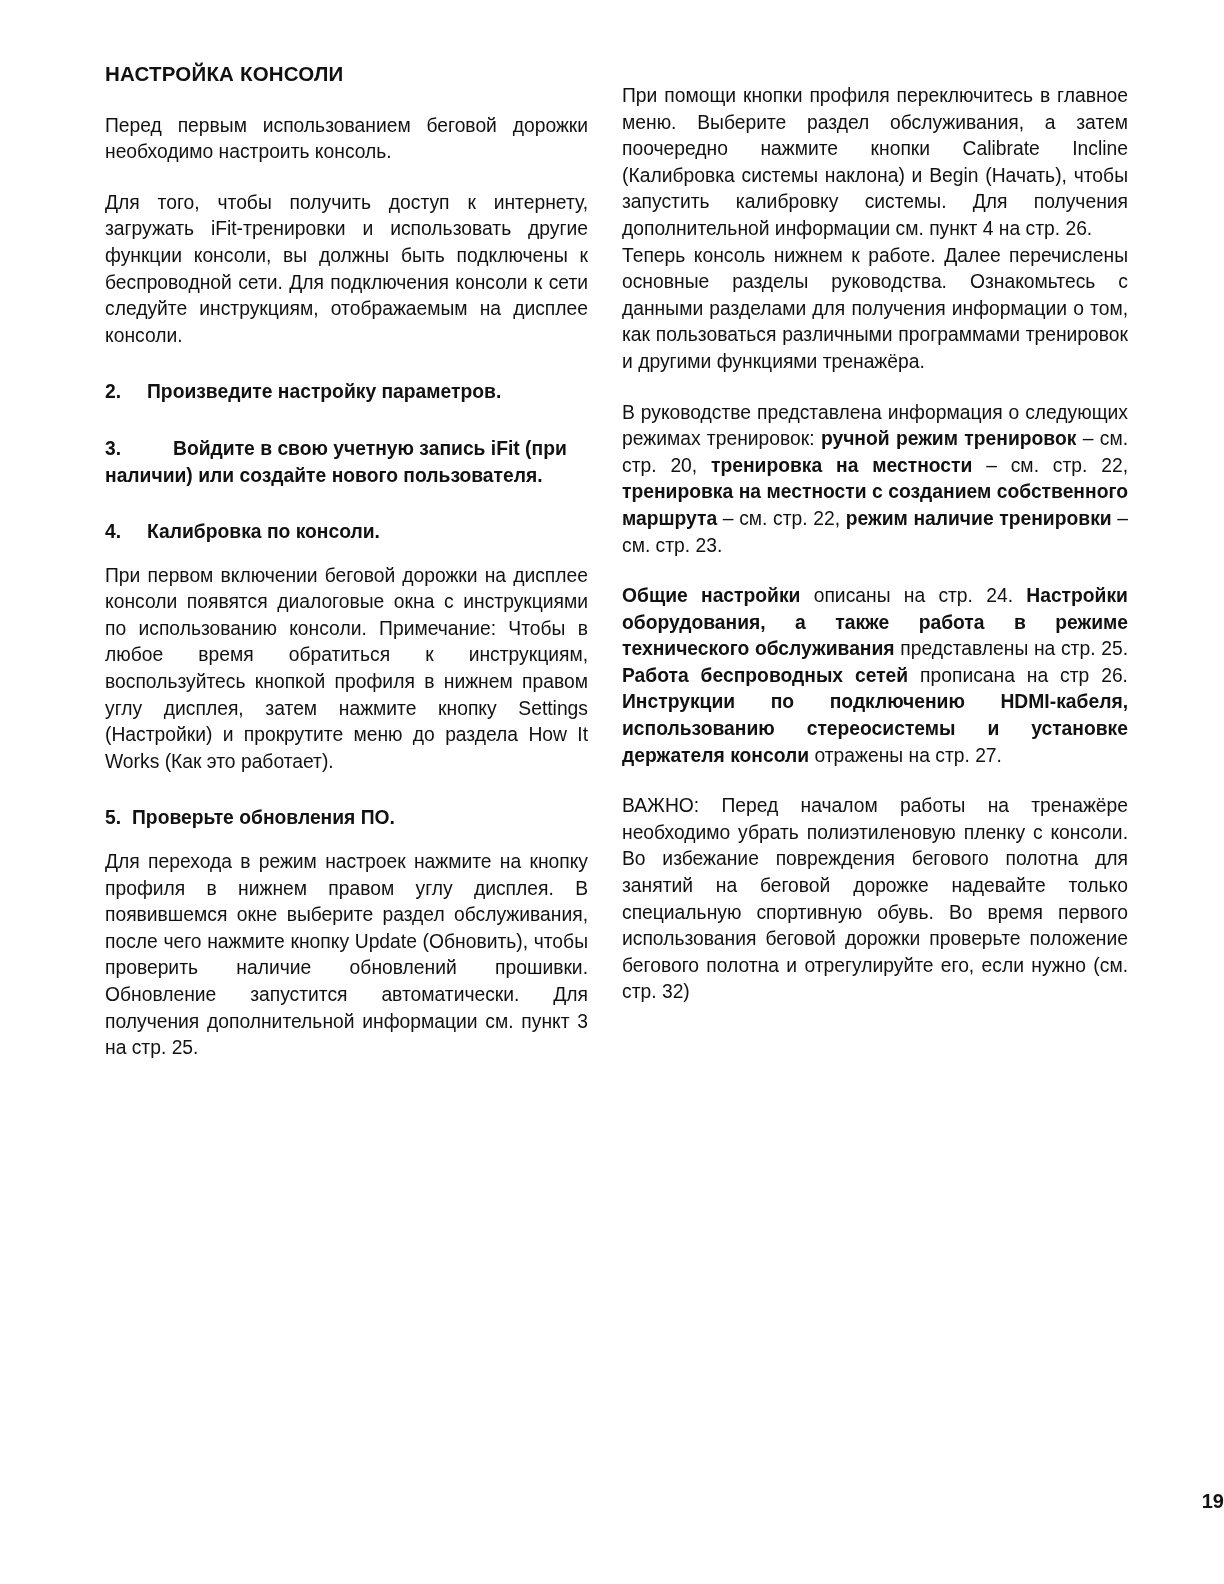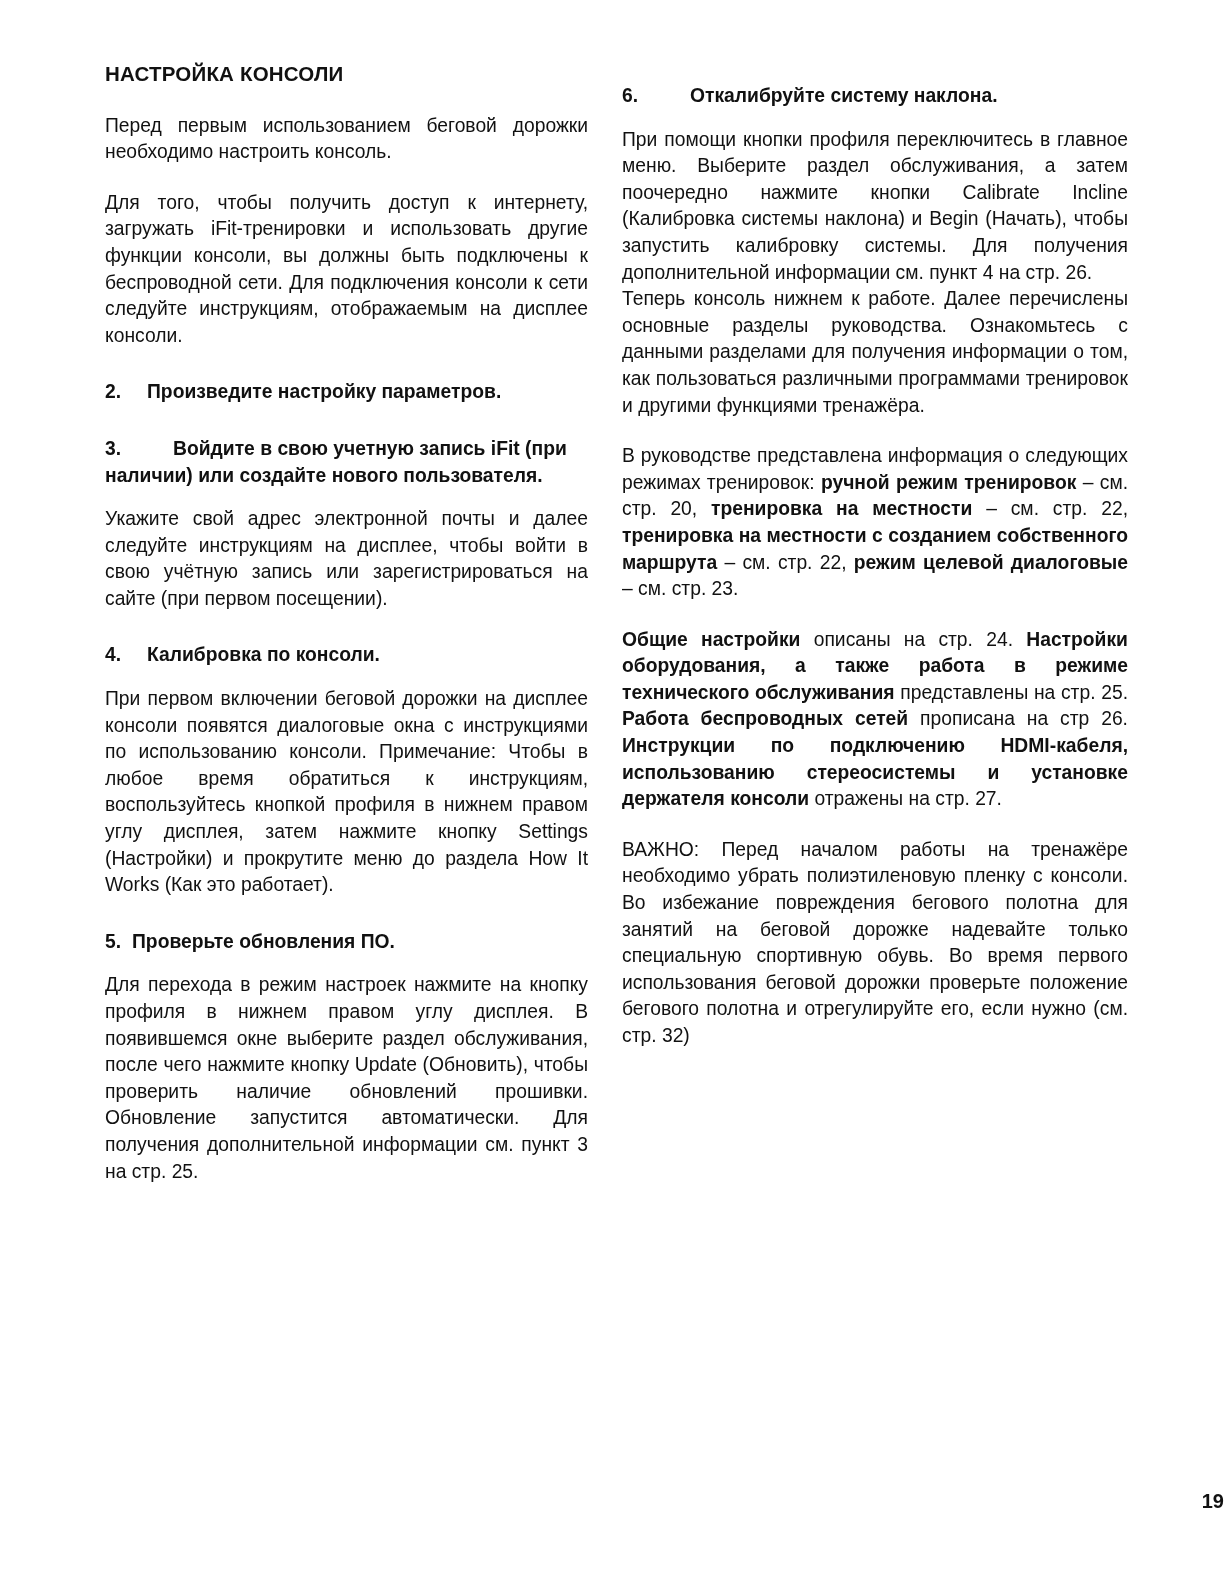--- a/index.html
+++ b/index.html
@@ -108,21 +108,20 @@
       <div class="step-block">
         <div class="step gap-med">
           <span class="num">2.</span><span>Произведите настройку параметров.</span>
         </div>
       </div>
 
       <div class="step-block">
         <div class="step gap-wide">
           <span class="num">3.</span><span>Войдите в свою учетную запись iFit (при наличии) или создайте нового пользователя.</span>
         </div>
-        <p class="body">Укажите свой адрес электронной почты и далее следуйте инструкциям на дисплее, чтобы войти в свою учётную запись или зарегистрироваться на сайте (при первом посещении).</p>
       </div>
 
       <div class="step-block">
         <div class="step gap-med">
           <span class="num">4.</span><span>Калибровка по консоли.</span>
         </div>
         <p class="body">При первом включении беговой дорожки на дисплее консоли появятся диалоговые окна с инструкциями по использованию консоли. Примечание: Чтобы в любое время обратиться к инструкциям, воспользуйтесь кнопкой профиля в нижнем правом углу дисплея, затем нажмите кнопку Settings (Настройки) и прокрутите меню до раздела How It Works (Как это работает).</p>
       </div>
 
       <div class="step-block">
@@ -130,29 +129,26 @@
           <span class="num">5.</span><span>Проверьте обновления ПО.</span>
         </div>
         <p class="body">Для перехода в режим настроек нажмите на кнопку профиля в нижнем правом углу дисплея. В появившемся окне выберите раздел обслуживания, после чего нажмите кнопку Update (Обновить), чтобы проверить наличие обновлений прошивки. Обновление запустится автоматически. Для получения дополнительной информации см. пункт 3 на стр. 25.</p>
       </div>
 
     </div>
 
     <div class="col-right">
 
       <div class="step-block first">
-        <div class="step gap-wide">
-          <span class="num">6.</span><span>Откалибруйте систему наклона.</span>
-        </div>
         <p class="body">При помощи кнопки профиля переключитесь в главное меню. Выберите раздел обслуживания, а затем поочередно нажмите кнопки Calibrate Incline (Калибровка системы наклона) и Begin (Начать), чтобы запустить калибровку системы. Для получения дополнительной информации см. пункт 4 на стр. 26.</p>
       </div>
 
       <p class="body">Теперь консоль нижнем к работе. Далее перечислены основные разделы руководства. Ознакомьтесь с данными разделами для получения информации о том, как пользоваться различными программами тренировок и другими функциями тренажёра.</p>
 
-      <p class="body"><span>В руководстве представлена информация о следующих режимах тренировок: </span><b>ручной режим тренировок</b><span> – см. стр. 20, </span><b>тренировка на местности</b><span> – см. стр. 22, </span><b>тренировка на местности с созданием собственного маршрута</b><span> – см. стр. 22, </span><b>режим целевой диалоговые</b><span> – см. стр. 23.</span></p>
+      <p class="body"><span>В руководстве представлена информация о следующих режимах тренировок: </span><b>ручной режим тренировок</b><span> – см. стр. 20, </span><b>тренировка на местности</b><span> – см. стр. 22, </span><b>тренировка на местности с созданием собственного маршрута</b><span> – см. стр. 22, </span><b>режим наличие тренировки</b><span> – см. стр. 23.</span></p>
 
       <p class="body"><b>Общие настройки</b><span> описаны на стр. 24. </span><b>Настройки оборудования, а также работа в режиме технического обслуживания</b><span> представлены на стр. 25. </span><b>Работа беспроводных сетей</b><span> прописана на стр 26. </span><b>Инструкции по подключению HDMI-кабеля, использованию стереосистемы и установке держателя консоли</b><span> отражены на стр. 27.</span></p>
 
       <p class="bold-para">ВАЖНО: Перед началом работы на тренажёре необходимо убрать полиэтиленовую пленку с консоли. Во избежание повреждения бегового полотна для занятий на беговой дорожке надевайте только специальную спортивную обувь. Во время первого использования беговой дорожки проверьте положение бегового полотна и отрегулируйте его, если нужно (см. стр. 32)</p>
 
     </div>
 
   </div>
 
   <div class="page-number">19</div>

